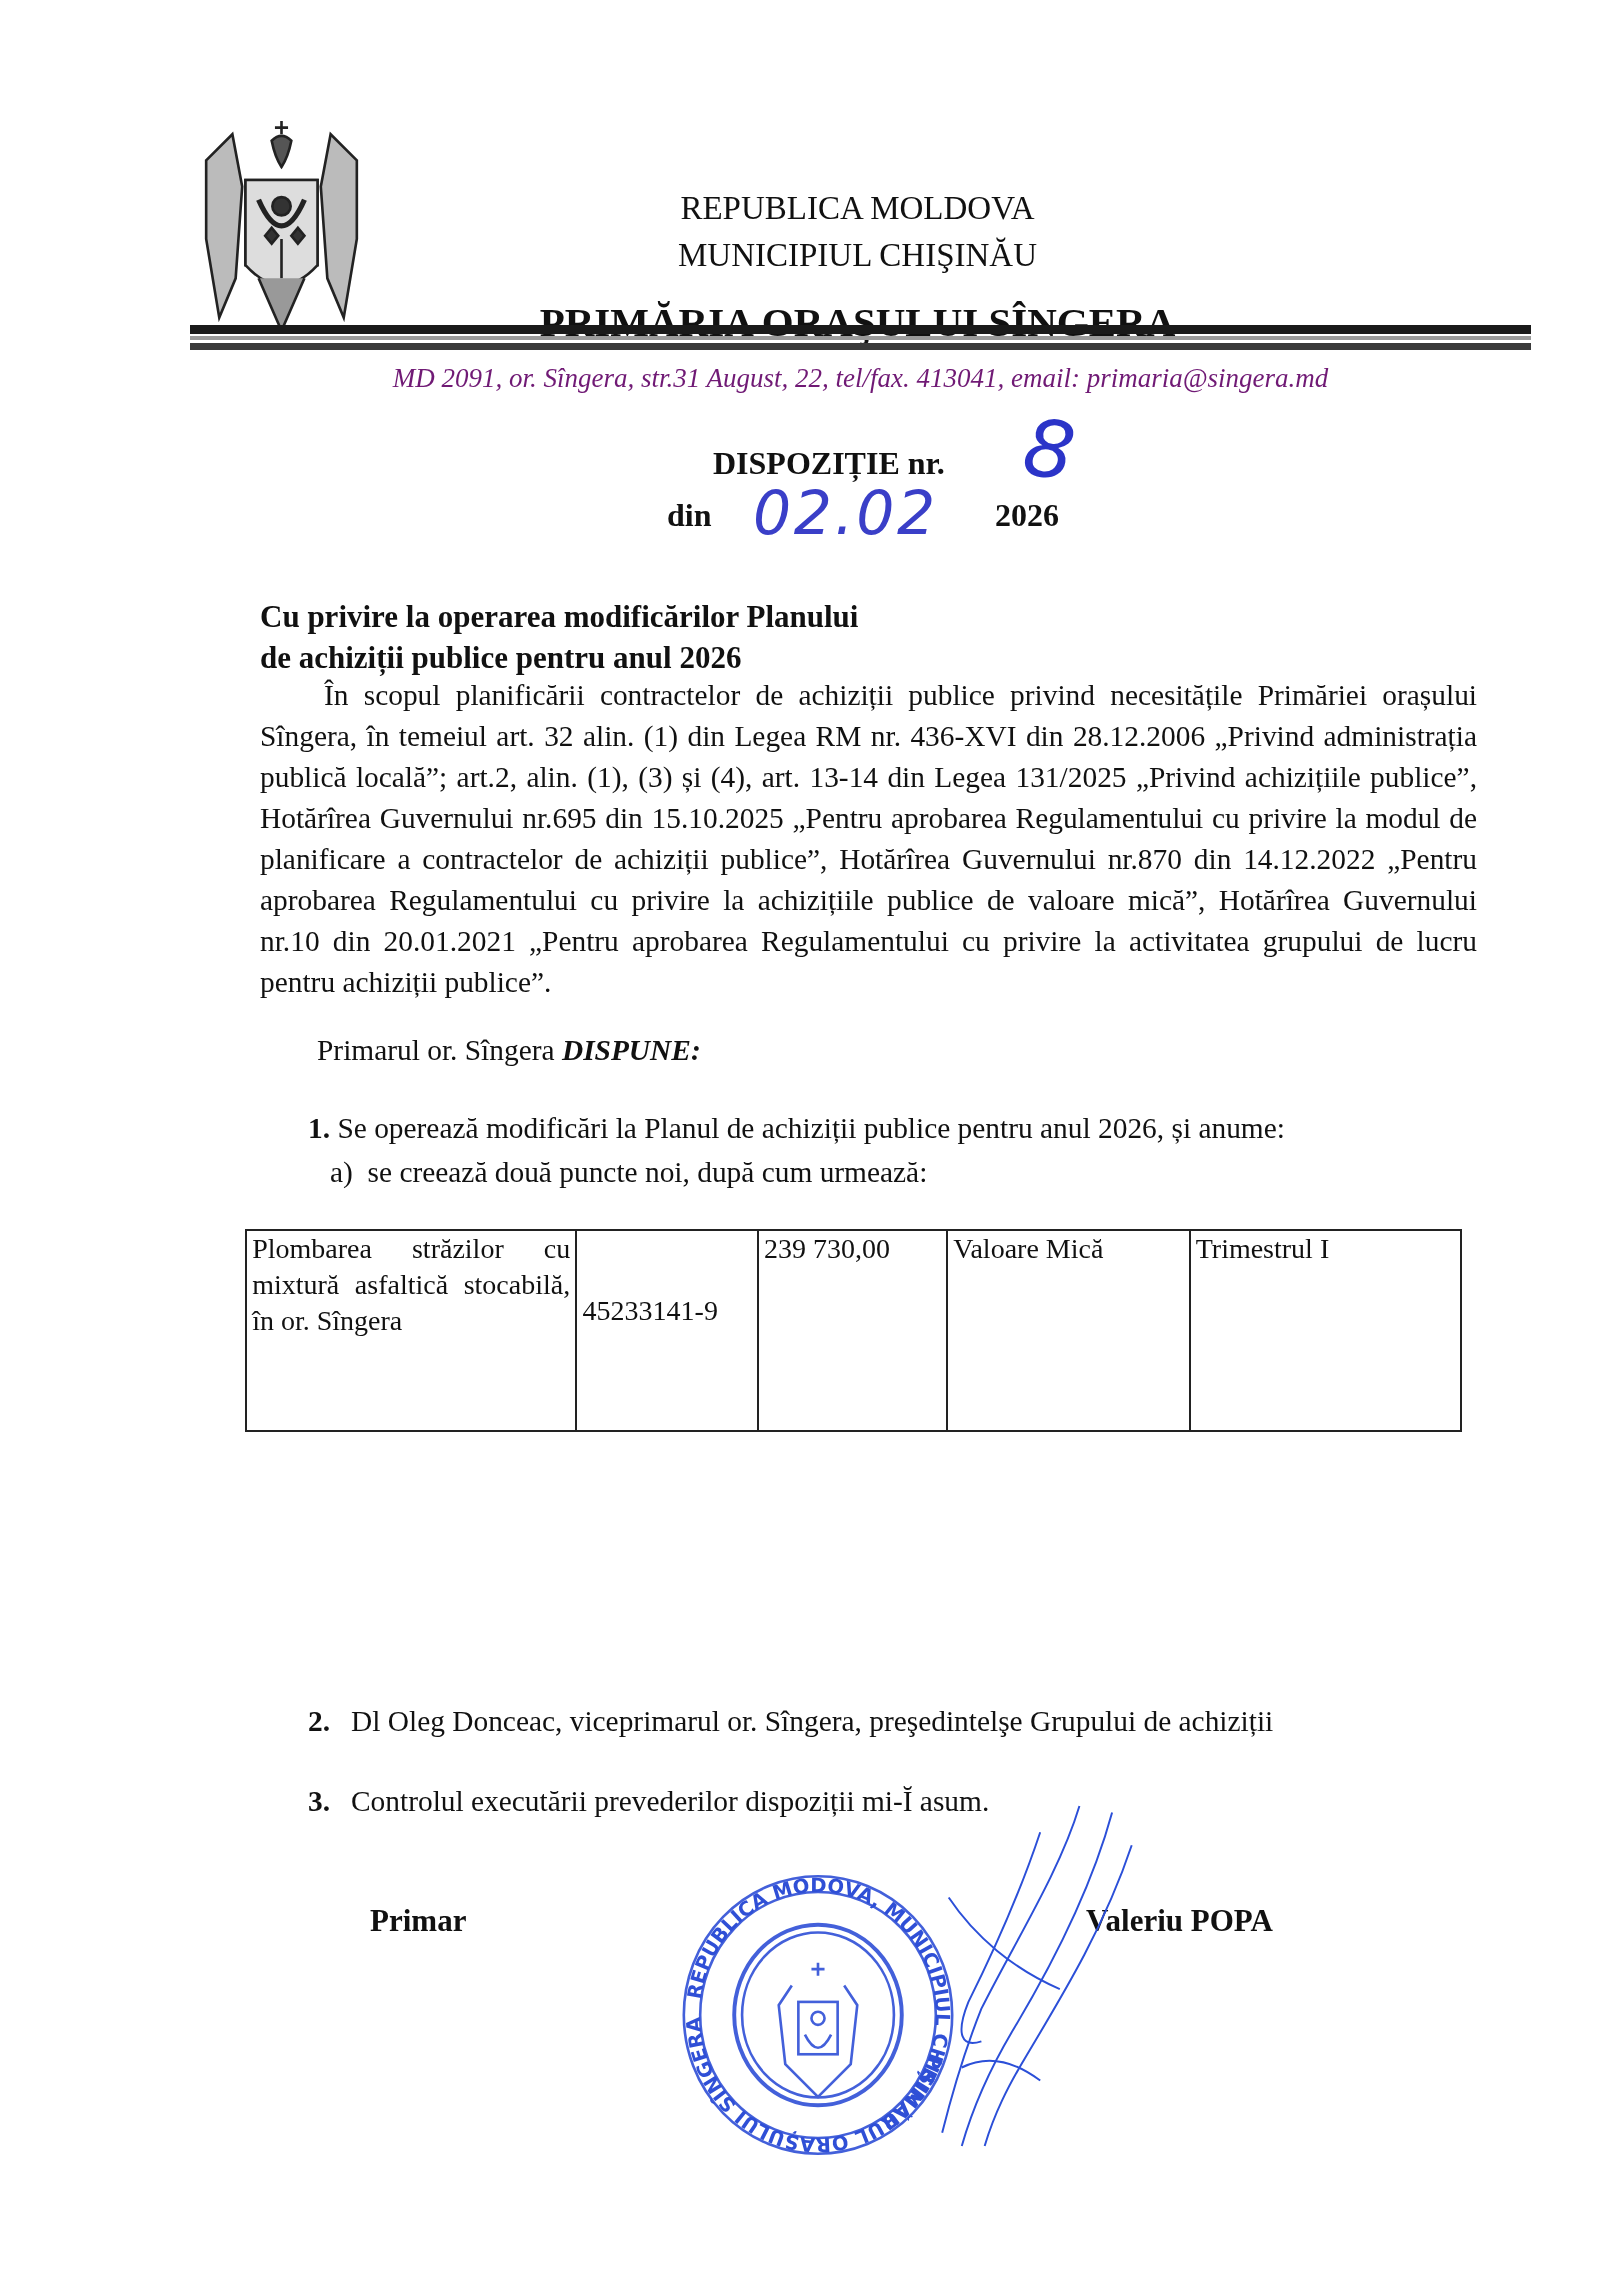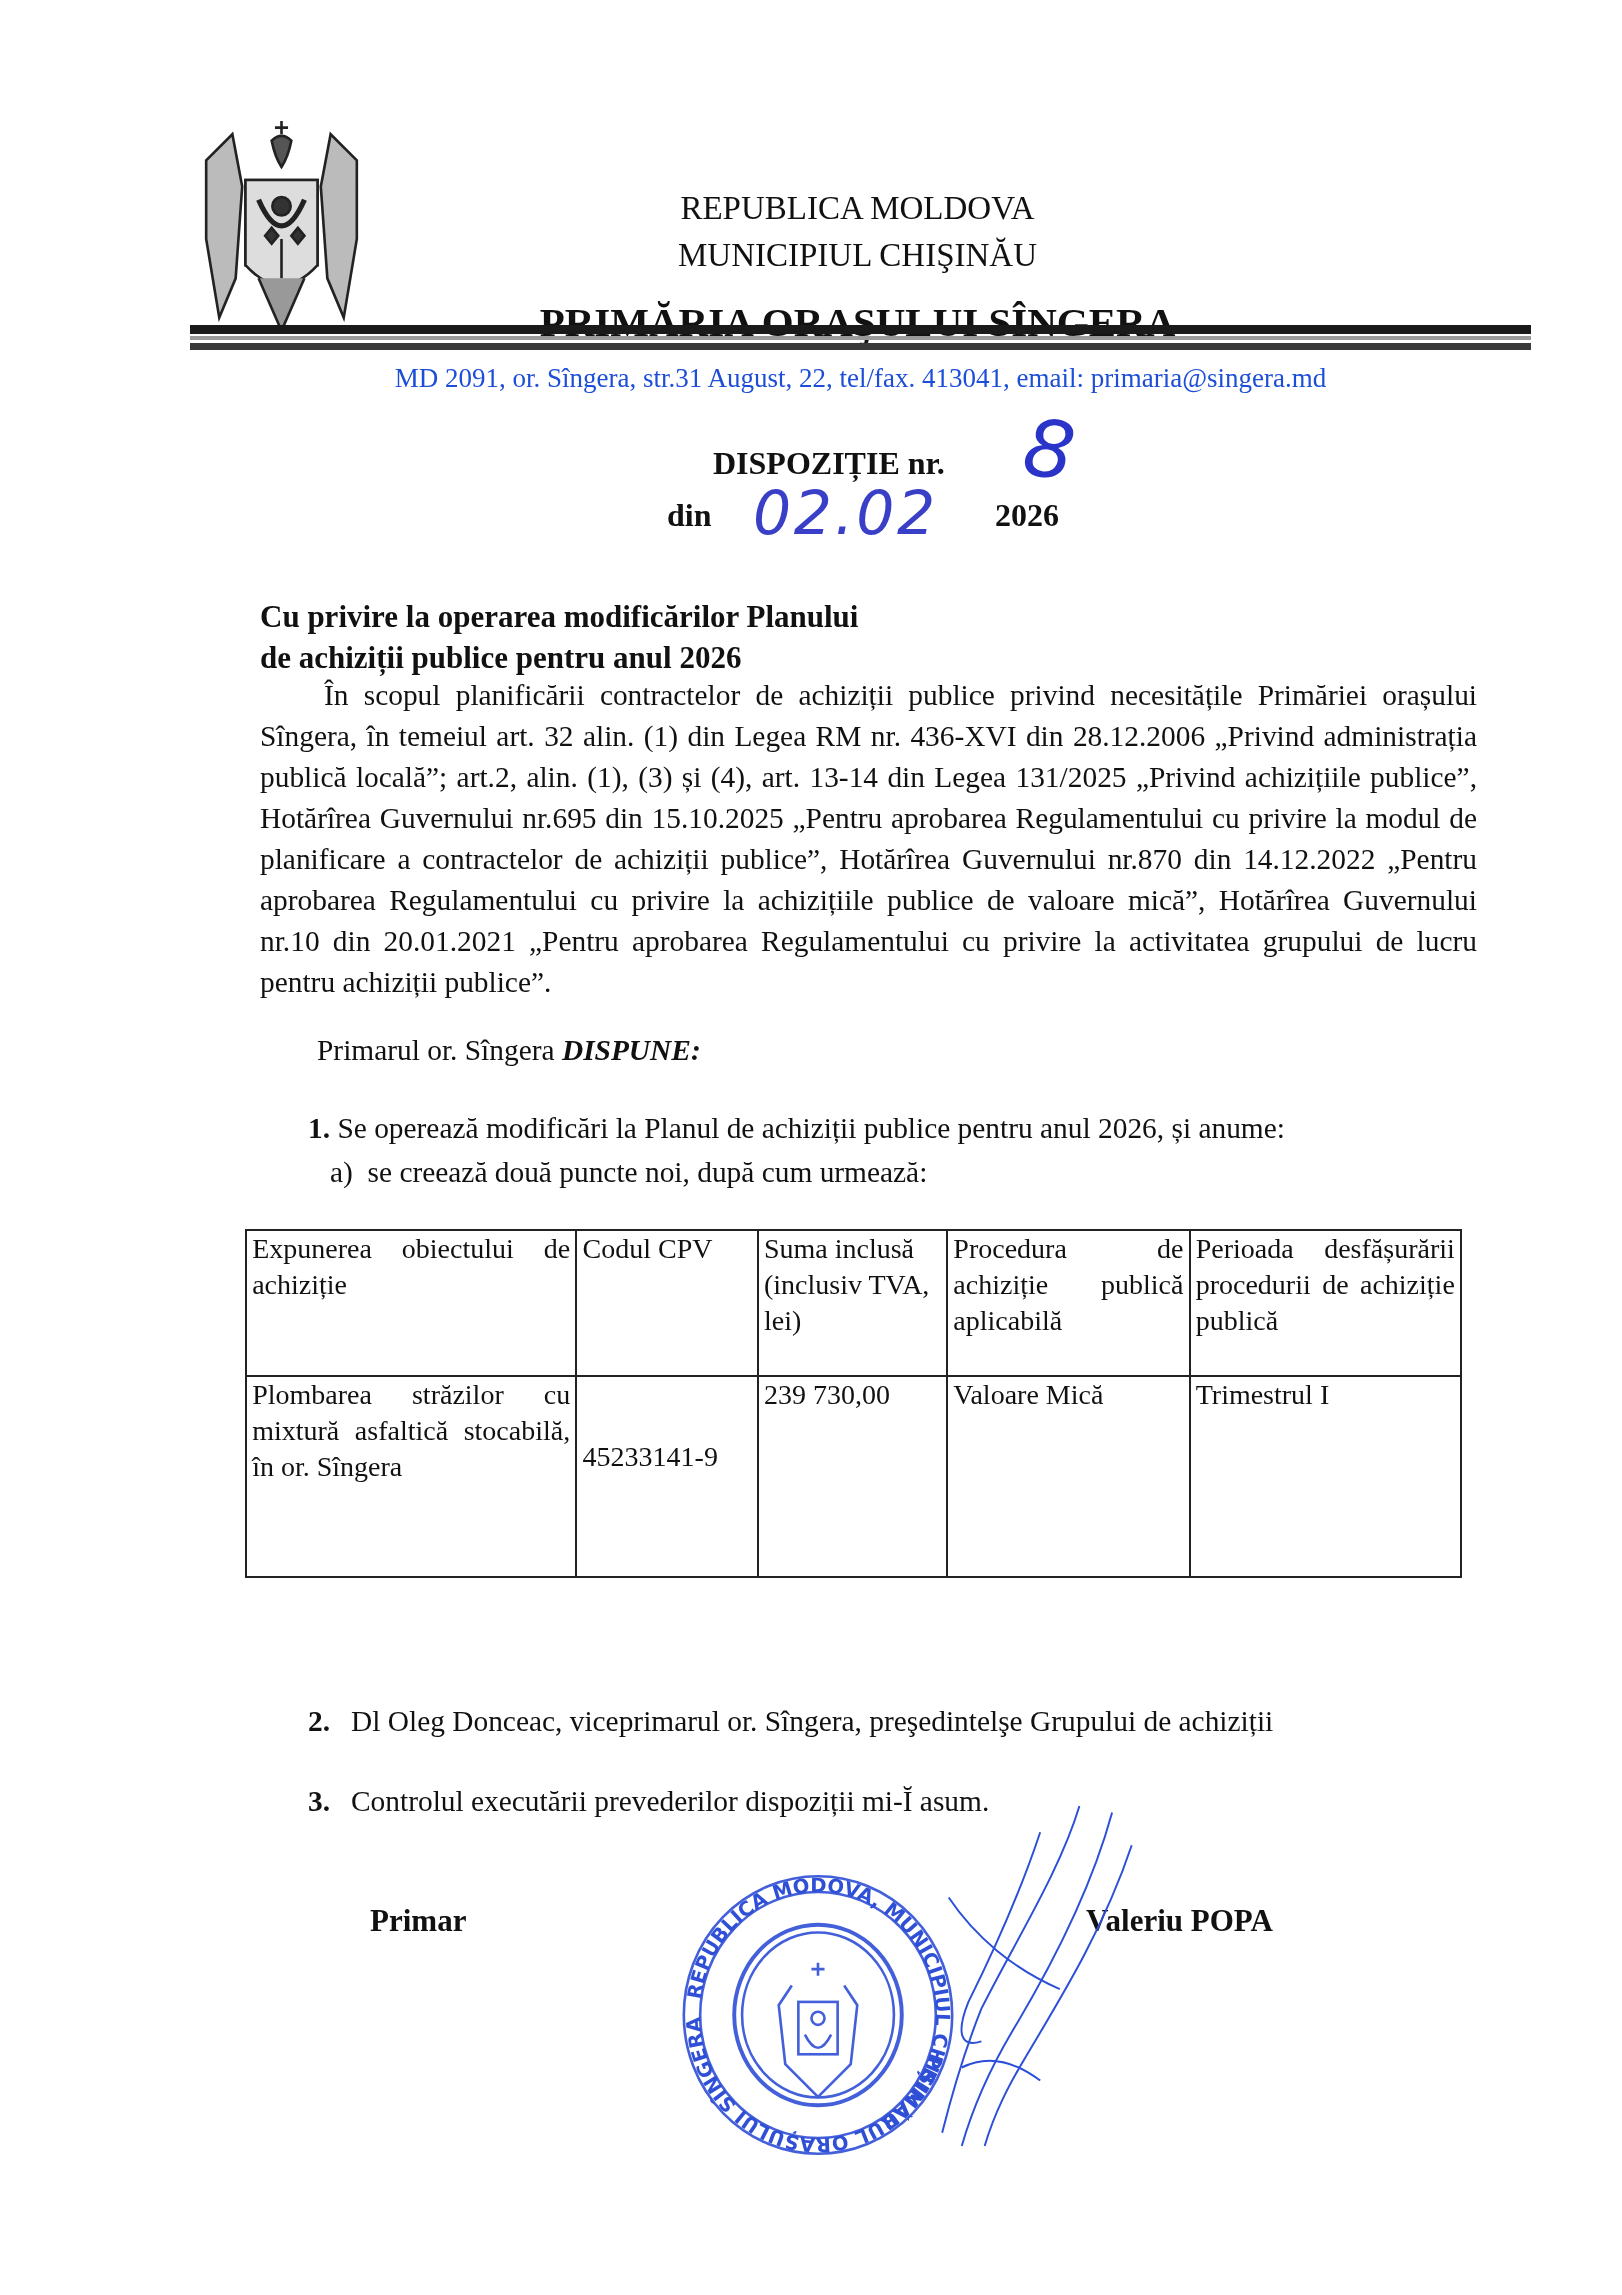--- a/index.html
+++ b/index.html
@@ -9,22 +9,22 @@
 
   
   .coat { left: 193px; top: 108px; width: 177px; height: 226px; }
   .hdr-line { left: 0; width: 100%; text-align: center; font-size: 33px; line-height: 1; margin-top: 28px; }
   .h1 { top: 164px; left: 563px; width: 589px; font-size: 33px; }
   .h2 { top: 211px; left: 563px; width: 589px; font-size: 33px; }
   .h3 { top: 274px; left: 452px; width: 811px; font-size: 41px; font-weight: bold; }
   .rule-top { left: 190px; top: 325px; width: 1341px; height: 9.2px; background: #1a1a1a; }
   .rule-mid { left: 190px; top: 336px; width: 1341px; height: 3.9px; background: #9a9a9a; }
   .rule-bot { left: 190px; top: 343px; width: 1341px; height: 6.5px; background: #3a3a3a; }
-  .address { left: 190px; top: 363px; width: 1341px; text-align: center; 
-             font-size: 27px; color: #1d4ed8; }
+  .address { left: 190px; top: 363px; width: 1341px; text-align: center; font-style: italic;
+             font-size: 27px; color: #701a75; }
 
   
   .disp { left: 713px; top: 445px; font-size: 32px; font-weight: bold; }
   .disp-nr-hand { left: 1024px; top: 404px; font-size: 79px; color: #2b34c8;
                   font-family: "DejaVu Sans", sans-serif; font-style: italic; transform: rotate(8deg); }
   .din { left: 667px; top: 497px; font-size: 32px; font-weight: bold; }
   .din-hand { left: 753px; top: 478px; font-size: 60px; color: #3a3fc8;
               font-family: "DejaVu Sans", sans-serif; font-style: italic; letter-spacing: 2.6px; }
   .din-year { left: 995px; top: 497px; font-size: 32px; font-weight: bold; }
   .subject { left: 260px; top: 571px; width: 851px; font-size: 31px; font-weight: bold; line-height: 41px; margin-top: 25px; }
@@ -119,27 +119,20 @@
   <b>1.</b>
   <span>Se operează modificări la Planul de achiziții publice pentru anul 2026, și anume:</span>
 </div>
 <div class="abs point1a">
   <span>a)</span>&nbsp;
   <span>se creează două puncte noi, după cum urmează:</span>
 </div>
 
 <table class="plan">
   <tbody>
-      <tr class="row-h">
-    <td class="c1">Expunerea obiectului de achiziție</td>
-    <td class="c2">Codul CPV</td>
-    <td class="c3">Suma inclusă (inclusiv TVA, lei)</td>
-    <td class="c4">Procedura de achiziție publică aplicabilă</td>
-    <td class="c5">Perioada desfășurării procedurii de achiziție publică</td>
-  </tr>
   <tr class="row-2">
     <td class="c1">Plombarea străzilor cu mixtură asfaltică stocabilă, în or. Sîngera</td>
     <td class="c2 cpv-low">45233141-9</td>
     <td class="c3">239 730,00</td>
     <td class="c4">Valoare Mică</td>
     <td class="c5">Trimestrul I</td>
   </tr>
 </tbody>
   </table>
 

